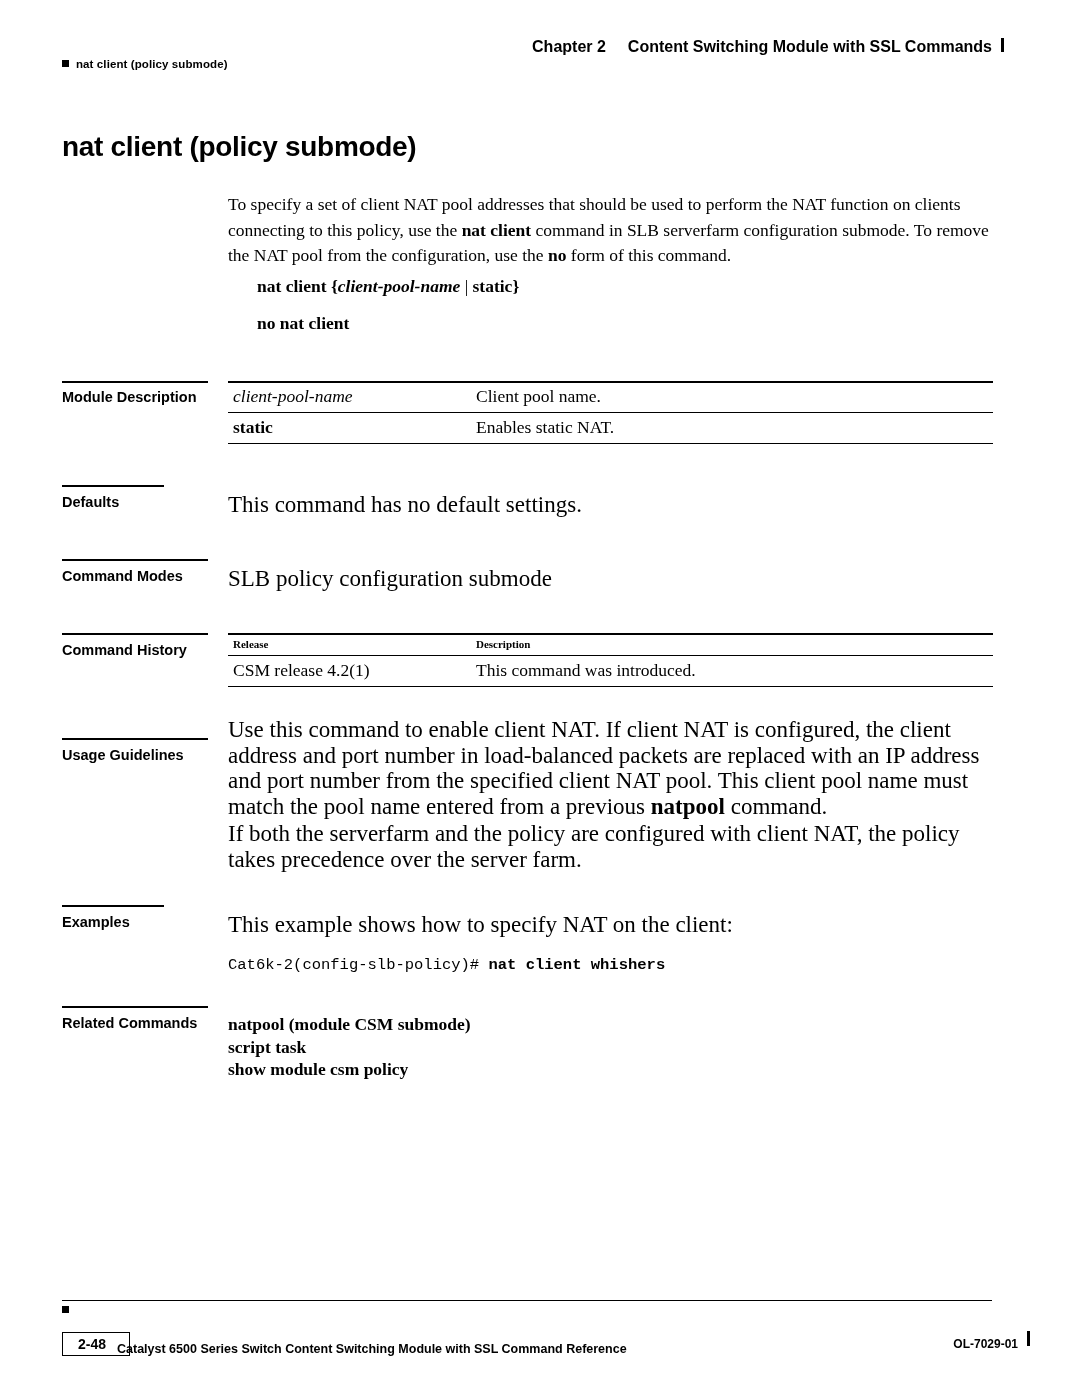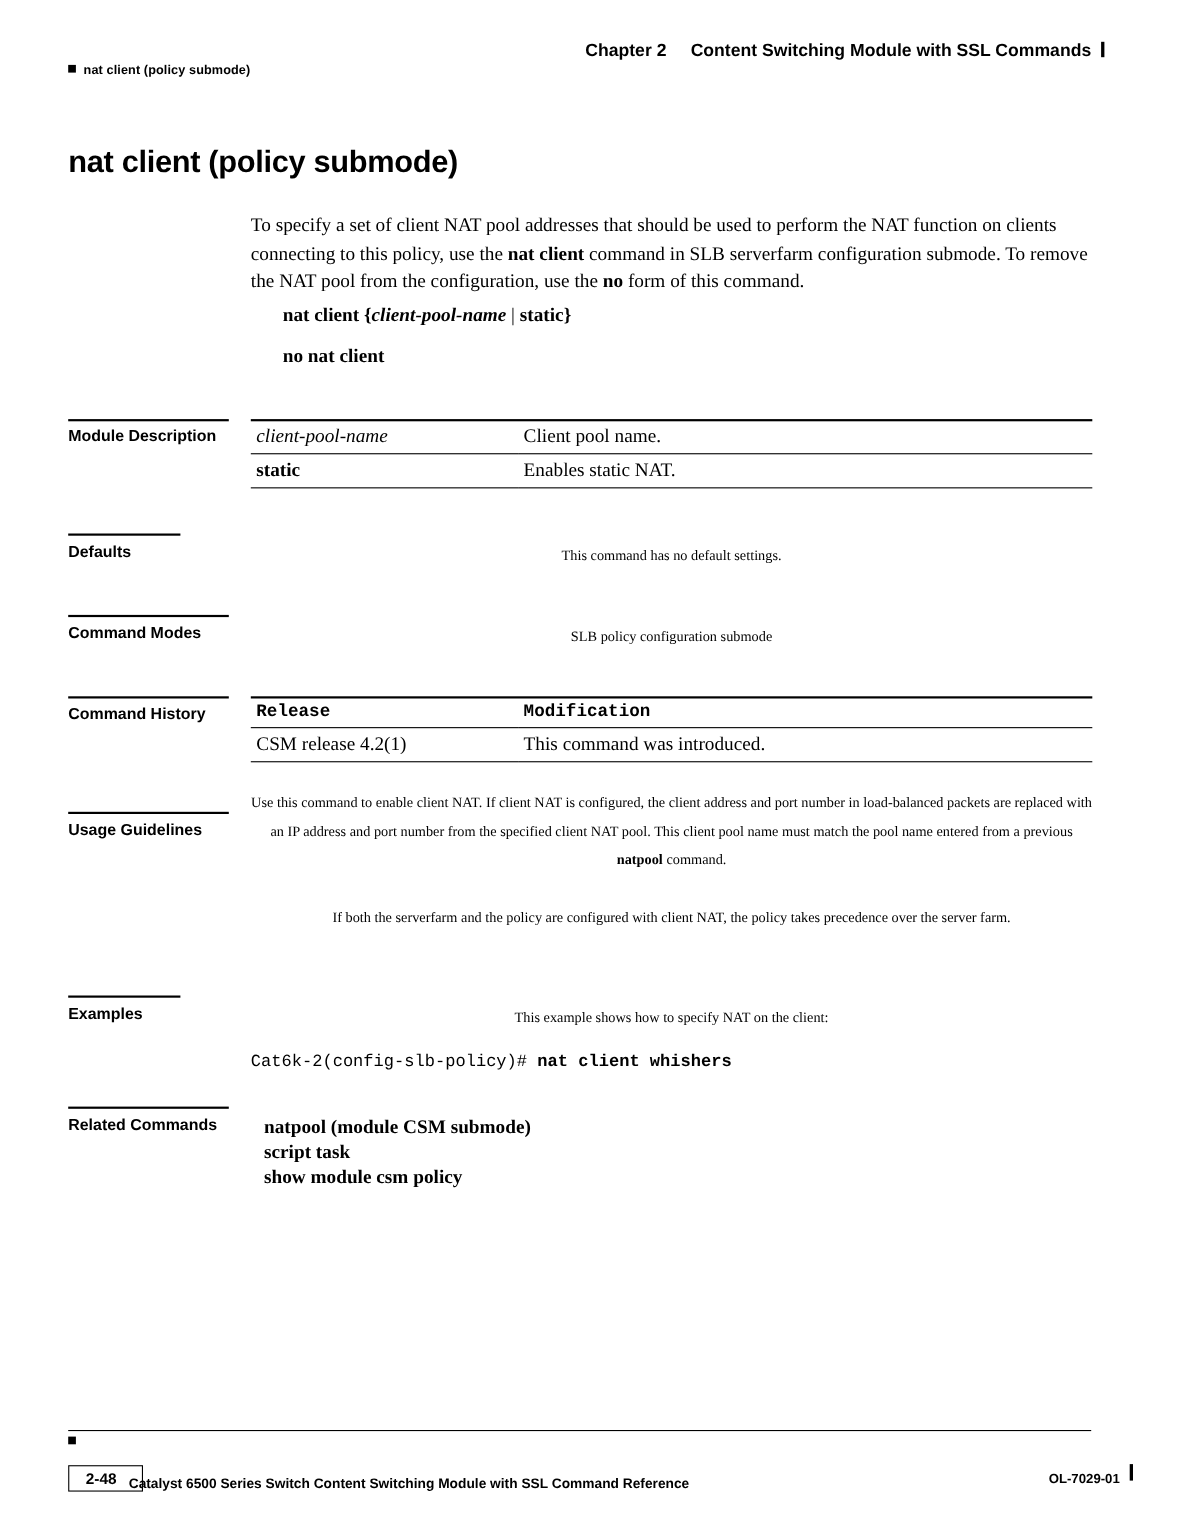--- a/index.html
+++ b/index.html
@@ -113,39 +113,38 @@
   .rule {
     position: absolute;
     background: #000;
     height: 1.6px;
   }
 
   .sec-body {
     position: absolute;
     left: 228px;
     width: 765px;
-    font-size: 13px;
+    font-size: 23px;
     line-height: 25.5px;
-    text-align: center;
   }
   .sec-body b { font-weight: bold; }
 
   
   .tbl {
     position: absolute;
     left: 228px;
     width: 765px;
     border-collapse: collapse;
     font-size: 17.5px;
   }
   .tbl th {
     text-align: left;
-    font-family: Liberation Mono, monospace;
-    font-weight: bold;
-    font-size: 16px;
+    font-family: Liberation Serif, serif;
+    font-weight: bold;
+    font-size: 11px;
     padding: 4px 0 5px 5px;
     border-bottom: 1.4px solid #000;
   }
   .tbl td {
     padding: 4px 0 5px 5px;
     vertical-align: top;
     border-bottom: 1px solid #000;
   }
   .tbl td.c1 { width: 238px; }
   .tbl .it { font-style: italic; }
@@ -289,21 +288,21 @@
 <div class="sec-body" style="top:566px;">SLB policy configuration submode</div>
 
 <div class="rule" style="left:62px; top:633px; width:146px;"></div>
 <div class="sec-label" style="top:642px;">Command History</div>
 
 <div class="rule" style="left:228px; top:633px; width:765px;"></div>
 <table class="tbl" style="top:634px;">
   <thead>
     <tr>
       <th class="c1">Release</th>
-      <th>Modification</th>
+      <th>Description</th>
     </tr>
   </thead>
   <tbody>
     <tr class="last">
       <td class="c1">CSM release 4.2(1)</td>
       <td>This command was introduced.</td>
     </tr>
   </tbody>
 </table>
 
@@ -316,21 +315,21 @@
 
 <div class="rule" style="left:62px; top:905px; width:102px;"></div>
 <div class="sec-label" style="top:914px;">Examples</div>
 <div class="sec-body" style="top:912px;">This example shows how to specify NAT on the client:</div>
 <div class="code" style="top:945px;margin-top:11px;">
   <span>Cat6k-2(config-slb-policy)# </span><b>nat client whishers</b>
 </div>
 
 <div class="rule" style="left:62px; top:1006px; width:146px;"></div>
 <div class="sec-label" style="top:1015px;">Related Commands</div>
-<div class="related" style="top:1013px;margin-left:12px;">
+<div class="related" style="top:1013px;">
   <div>natpool (module CSM submode)</div>
   <div>script task</div>
   <div>show module csm policy</div>
 </div>
 
 <div class="footer-rule"></div>
 <div class="footer-sq"></div>
 <div class="footer-title">Catalyst 6500 Series Switch Content Switching Module with SSL Command Reference</div>
 <div class="page-num-box">
   <div class="page-num">2-48</div>

